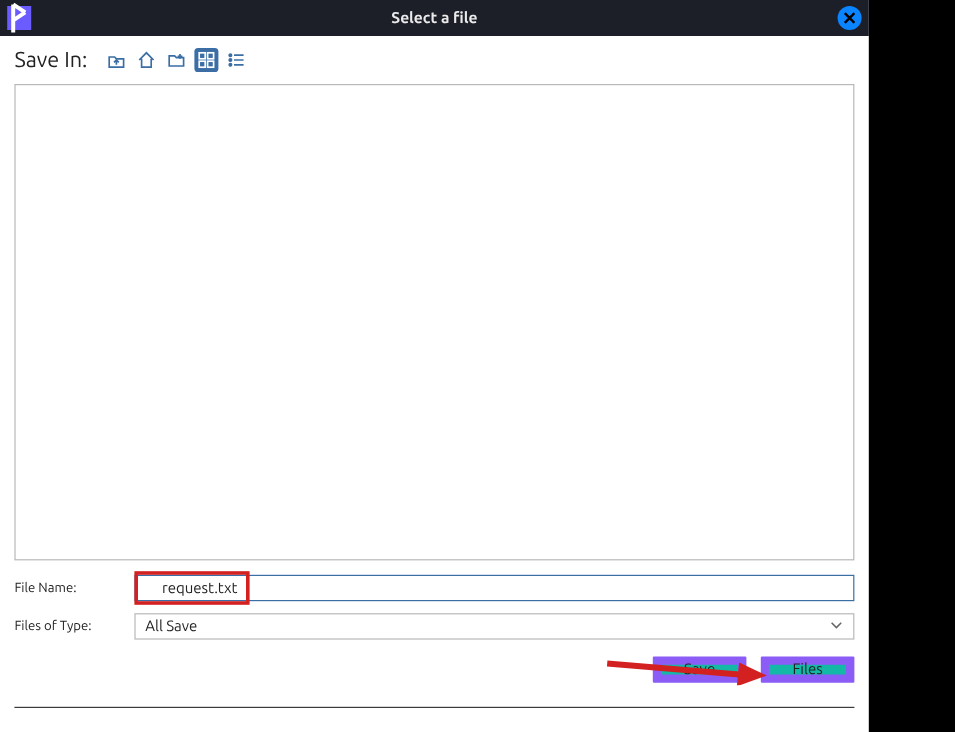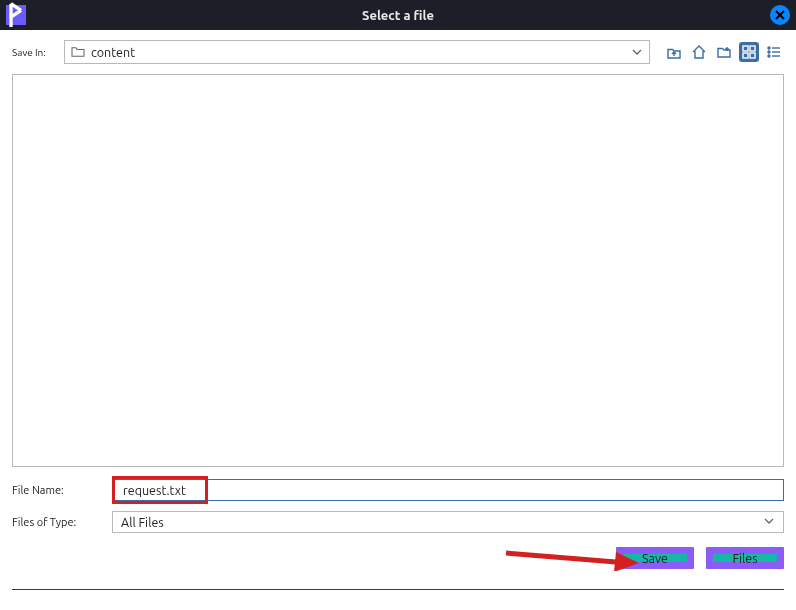--- a/index.html
+++ b/index.html
@@ -1,34 +1,34 @@
 <!DOCTYPE html>
 <html><head>
 <meta charset="utf-8">
 <style>
 * { box-sizing: border-box; margin: 0; padding: 0; font-family: "Segoe UI", "Ubuntu", "Cantarell", sans-serif; }
 html, body { width: 796px; height: 610px; background: #000; }
-.window { width: 796px; height: 610px; background: #fff; display: flex; flex-direction: column; position: relative; }
+.window { width: 724px; height: 610px; background: #fff; display: flex; flex-direction: column; position: relative; }
 .titlebar {
   height: 30px; background: #1c1f28; color: #eaeaea; display: flex; align-items: center;
   position: relative; font-size: 13px; font-weight: 600;
 }
 .titlebar .app-icon {
   width: 20px; height: 20px; margin-left: 6px; background: #6a5cff;
   display: flex; align-items: center; justify-content: center; color: #fff;
 }
 .titlebar .title { position: absolute; left: 0; right: 0; text-align: center; pointer-events: none; }
 .titlebar .close {
   position: absolute; right: 6px; top: 5px; width: 20px; height: 20px; border-radius: 50%;
   background: #0a84ff; display: flex; align-items: center; justify-content: center; cursor: pointer;
 }
 .titlebar .close svg { width: 10px; height: 10px; }
 .content { flex: 1; padding: 10px 12px 8px 12px; display: flex; flex-direction: column; color: #222; }
 .row { display: flex; align-items: center; gap: 8px; }
-.label { font-size: 10px; color: #222; }
+.label { font-size: 18px; color: #222; }
 .savein-label { min-width: 44px; }
 .path-selector {
   flex: 1; height: 24px; border: 1px solid #b8b8b8; background: #fff;
   display: flex; align-items: center; padding: 0 6px; gap: 6px; cursor: pointer;
 }
 .path-selector .folder-ico { width: 14px; height: 12px; }
 .path-selector .folder-ico svg { width: 14px; height: 12px; display:block; }
 .path-selector .path-text { font-size: 12.5px; color: #222; flex: 1; }
 .path-selector .chev { color: #666; }
 .toolbar-icons { display: flex; align-items: center; gap: 5px; margin-left: 6px; }
@@ -39,21 +39,21 @@
 .tb-btn svg { width: 16px; height: 16px; stroke: #3a6ea5; fill: none; stroke-width: 1.4; }
 .tb-btn.active { background: #3a6ea5; }
 .tb-btn.active svg { stroke: #fff; }
 .file-area {
   margin-top: 10px; flex: 1; border: 1px solid #b8b8b8; background: #fff;
 }
 .field-grid { margin-top: 12px; display: grid; grid-template-columns: 100px 1fr; row-gap: 10px; align-items: center; }
 .field-grid .label { font-size: 11px; }
 .filename-wrap { position: relative; }
 .filename-input {
-  width: 100%; height: 22px; border: 1px solid #3a6ea5; padding: 0 10px;
+  width: 100%; height: 22px; border: 1px solid #3a6ea5; padding: 0 22px;
   font-size: 12.5px; color: #222; outline: none; background: #fff;
 }
 .filename-highlight {
   position: absolute; left: 0; top: -3px; width: 96px; height: 28px;
   border: 3px solid #d32020; pointer-events: none;
 }
 .filetype {
   width: 100%; height: 22px; border: 1px solid #b8b8b8; display: flex; align-items: center;
   padding: 0 8px; font-size: 12.5px; cursor: pointer; background: #fff;
 }
@@ -89,33 +89,20 @@
     <div class="close">
       <svg viewBox="0 0 10 10">
           <path d="M1 1 L9 9 M9 1 L1 9" stroke="#000" stroke-width="2"></path>
         </svg>
     </div>
   </div>
 
   <div class="content">
     <div class="row">
       <span class="label savein-label">Save In:</span>
-      <div class="path-selector">
-        <span class="folder-ico">
-          <svg viewBox="0 0 16 14">
-              <path d="M1 3 L1 12 L15 12 L15 4 L7 4 L5.5 2 L1 2 Z" fill="none" stroke="#666" stroke-width="1.2"></path>
-            </svg>
-        </span>
-        <span class="path-text">content</span>
-        <span class="chev">
-          <svg width="12" height="12" viewBox="0 0 12 12">
-              <path d="M2 4 L6 8 L10 4" stroke="#666" stroke-width="1.3" fill="none"></path>
-            </svg>
-        </span>
-      </div>
       <div class="toolbar-icons">
         <div class="tb-btn">
           <svg viewBox="0 0 16 16">
               <path d="M2 6 L2 14 L14 14 L14 7 L8 7 L6.5 5.5 L2 5.5 Z"></path>
               <path d="M8 12 L8 8 M6 10 L8 8 L10 10"></path>
             </svg>
         </div>
         <div class="tb-btn">
           <svg viewBox="0 0 16 16">
               <path d="M2 8 L8 2 L14 8 M4 7 L4 14 L12 14 L12 7"></path>
@@ -152,21 +139,21 @@
 
     <div class="field-grid">
       <span class="label">File Name:</span>
       <div class="filename-wrap">
         <input class="filename-input" type="text" value="request.txt" style="">
         <div class="filename-highlight"></div>
       </div>
 
       <span class="label">Files of Type:</span>
       <div class="filetype">
-        <span class="ft-text">All Files</span>
+        <span class="ft-text">All Save</span>
         <span class="chev">
           <svg width="12" height="12" viewBox="0 0 12 12">
               <path d="M2 4 L6 8 L10 4" stroke="#666" stroke-width="1.3" fill="none"></path>
             </svg>
         </span>
       </div>
     </div>
 
     <div class="actions">
       <svg class="arrow-annot" style="left:492px; top:-2px;" width="135" height="26" viewBox="0 0 135 26">

